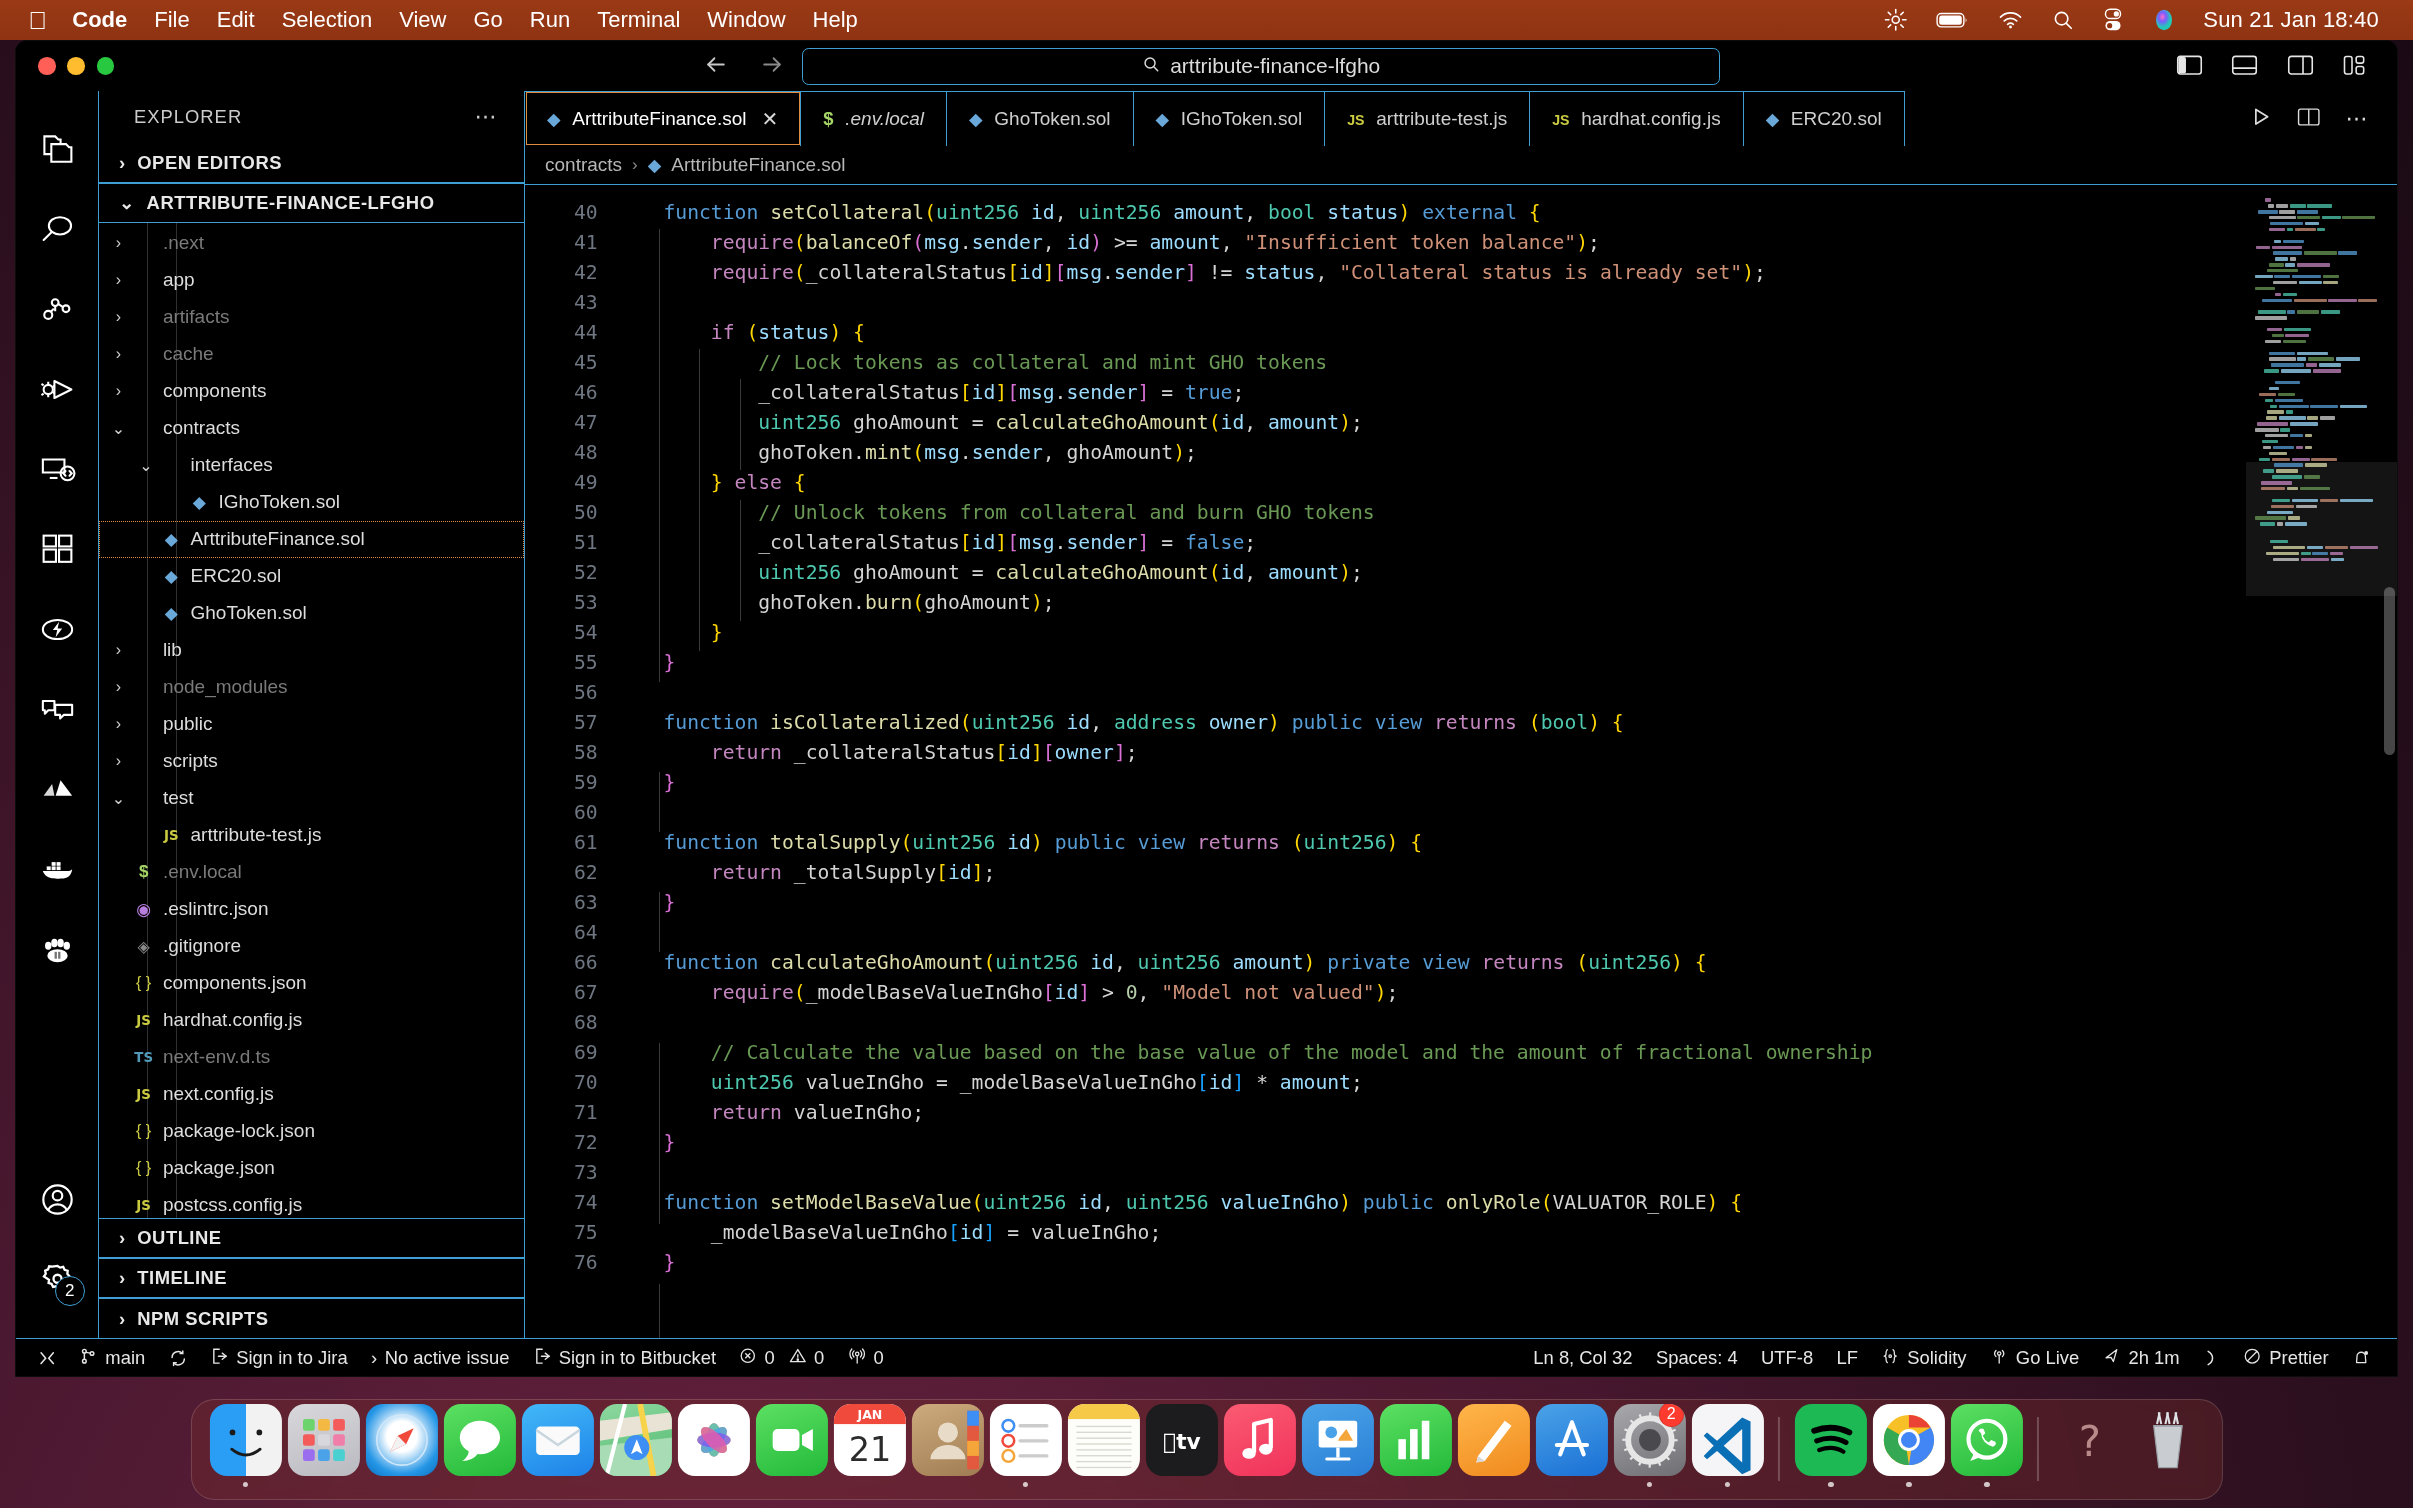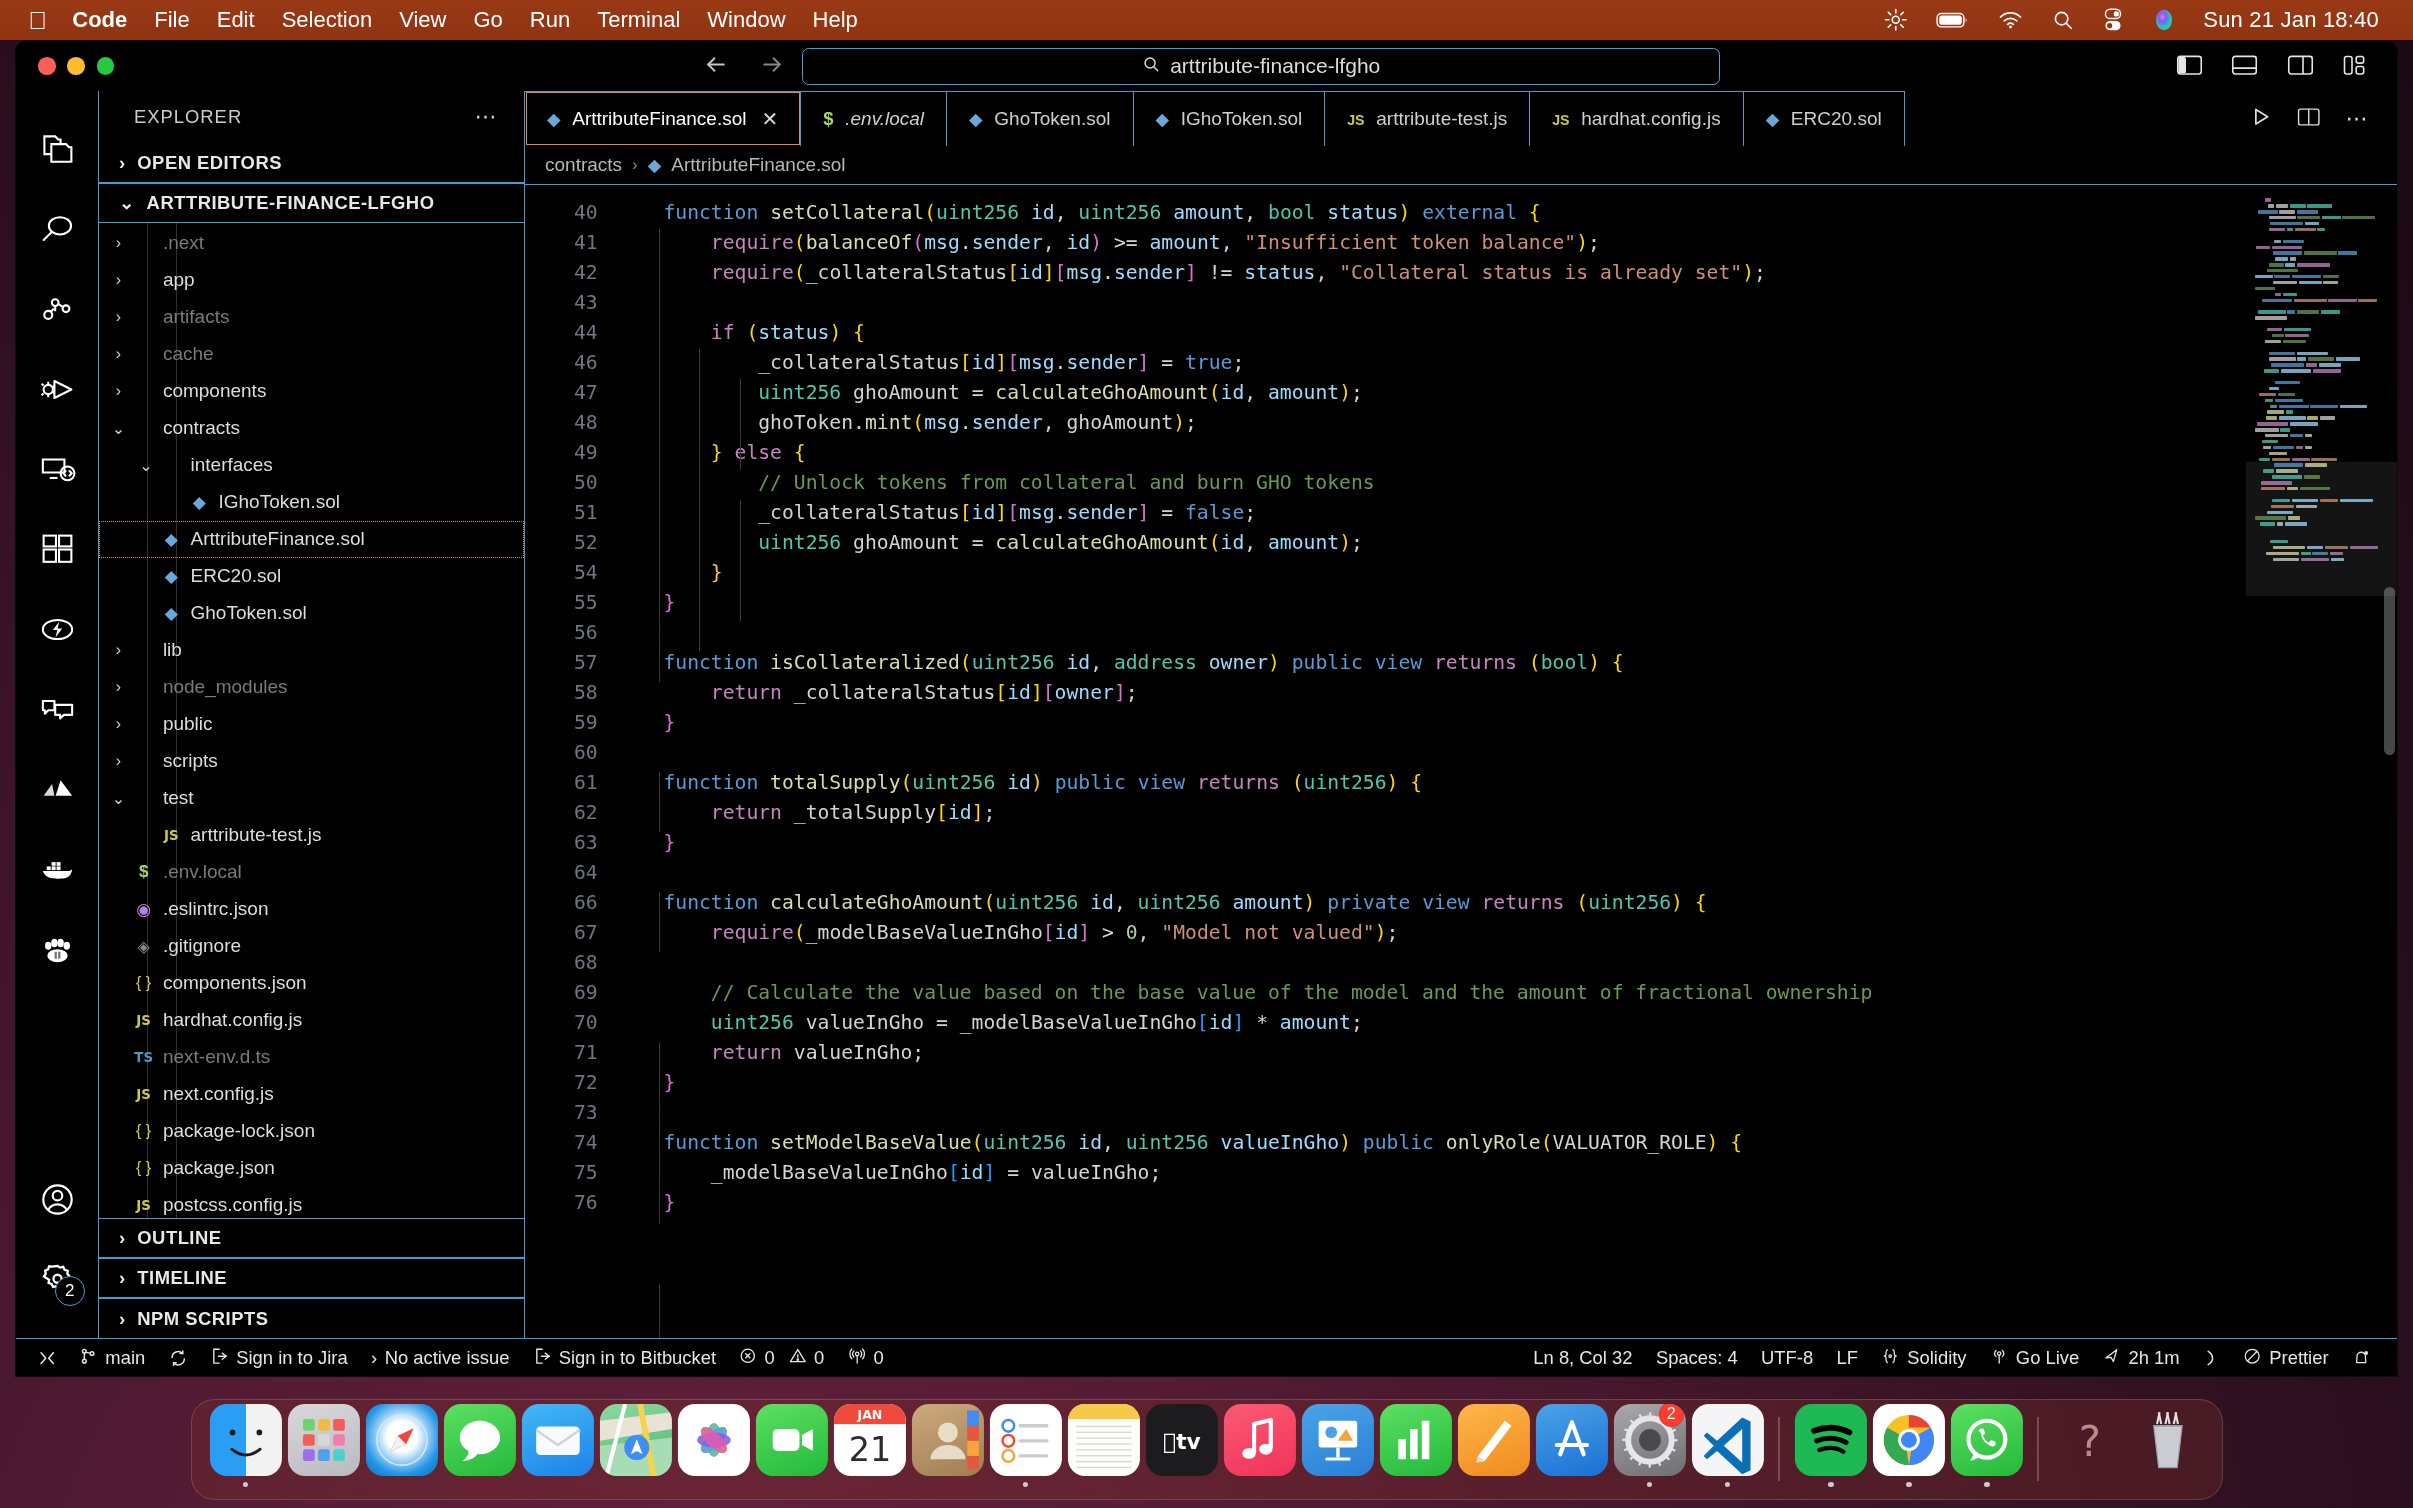--- a/index.html
+++ b/index.html
@@ -674,27 +674,29 @@
         <span style="color:#69a8d8;font-size:17.6px;">◆</span>
         <span>ArttributeFinance.sol</span>
       </div>
       <div id="codewrap">
         <div id="codearea">
             <div class="cline"><span class="gutter">40</span><span class="code"><span class="op">  </span><span class="op">  </span><span class="k">function</span><span class="op"> </span><span class="fn">setCollateral</span><span class="pl">(</span><span class="ty">uint256</span><span class="op"> </span><span class="va">id</span><span class="op">, </span><span class="ty">uint256</span><span class="op"> </span><span class="va">amount</span><span class="op">, </span><span class="ty">bool</span><span class="op"> </span><span class="va">status</span><span class="pl">)</span><span class="op"> </span><span class="k">external</span><span class="op"> </span><span class="pl">{</span></span></div>
             <div class="cline"><span class="gutter">41</span><span class="code"><span class="op">        </span><span class="kp">require</span><span class="pl">(</span><span class="fn">balanceOf</span><span class="p2">(</span><span class="va">msg</span><span class="op">.</span><span class="va">sender</span><span class="op">, </span><span class="va">id</span><span class="p2">)</span><span class="op"> </span><span class="op">&gt;=</span><span class="op"> </span><span class="va">amount</span><span class="op">, </span><span class="st">"Insufficient token balance"</span><span class="pl">)</span><span class="op">;</span></span></div>
             <div class="cline"><span class="gutter">42</span><span class="code"><span class="op">        </span><span class="kp">require</span><span class="pl">(</span><span class="id">_collateralStatus</span><span class="pl">[</span><span class="va">id</span><span class="pl">]</span><span class="p2">[</span><span class="va">msg</span><span class="op">.</span><span class="va">sender</span><span class="p2">]</span><span class="op"> </span><span class="op">!=</span><span class="op"> </span><span class="va">status</span><span class="op">, </span><span class="st">"Collateral status is already set"</span><span class="pl">)</span><span class="op">;</span></span></div>
             <div class="cline"><span class="gutter">43</span><span class="code">&nbsp;</span></div>
             <div class="cline"><span class="gutter">44</span><span class="code"><span class="op">        </span><span class="kp">if</span><span class="op"> </span><span class="pl">(</span><span class="va">status</span><span class="pl">)</span><span class="op"> </span><span class="pl">{</span></span></div>
+            <div class="cline"><span class="gutter">45</span><span class="code"><span class="op">            </span><span class="cm">// Lock tokens as collateral and mint GHO tokens</span></span></div>
             <div class="cline"><span class="gutter">46</span><span class="code"><span class="op">            </span><span class="id">_collateralStatus</span><span class="pl">[</span><span class="va">id</span><span class="pl">]</span><span class="p2">[</span><span class="va">msg</span><span class="op">.</span><span class="va">sender</span><span class="p2">]</span><span class="op"> = </span><span class="k">true</span><span class="op">;</span></span></div>
             <div class="cline"><span class="gutter">47</span><span class="code"><span class="op">            </span><span class="ty">uint256</span><span class="op"> </span><span class="id">ghoAmount</span><span class="op"> = </span><span class="fn">calculateGhoAmount</span><span class="pl">(</span><span class="va">id</span><span class="op">, </span><span class="va">amount</span><span class="pl">)</span><span class="op">;</span></span></div>
             <div class="cline"><span class="gutter">48</span><span class="code"><span class="op">            </span><span class="id">ghoToken</span><span class="op">.</span><span class="fn">mint</span><span class="pl">(</span><span class="va">msg</span><span class="op">.</span><span class="va">sender</span><span class="op">, </span><span class="id">ghoAmount</span><span class="pl">)</span><span class="op">;</span></span></div>
             <div class="cline"><span class="gutter">49</span><span class="code"><span class="op">        </span><span class="pl">}</span><span class="op"> </span><span class="kp">else</span><span class="op"> </span><span class="pl">{</span></span></div>
             <div class="cline"><span class="gutter">50</span><span class="code"><span class="op">            </span><span class="cm">// Unlock tokens from collateral and burn GHO tokens</span></span></div>
             <div class="cline"><span class="gutter">51</span><span class="code"><span class="op">            </span><span class="id">_collateralStatus</span><span class="pl">[</span><span class="va">id</span><span class="pl">]</span><span class="p2">[</span><span class="va">msg</span><span class="op">.</span><span class="va">sender</span><span class="p2">]</span><span class="op"> = </span><span class="k">false</span><span class="op">;</span></span></div>
             <div class="cline"><span class="gutter">52</span><span class="code"><span class="op">            </span><span class="ty">uint256</span><span class="op"> </span><span class="id">ghoAmount</span><span class="op"> = </span><span class="fn">calculateGhoAmount</span><span class="pl">(</span><span class="va">id</span><span class="op">, </span><span class="va">amount</span><span class="pl">)</span><span class="op">;</span></span></div>
+            <div class="cline"><span class="gutter">53</span><span class="code"><span class="op">            </span><span class="id">ghoToken</span><span class="op">.</span><span class="fn">burn</span><span class="pl">(</span><span class="id">ghoAmount</span><span class="pl">)</span><span class="op">;</span></span></div>
             <div class="cline"><span class="gutter">54</span><span class="code"><span class="op">        </span><span class="pl">}</span></span></div>
             <div class="cline"><span class="gutter">55</span><span class="code"><span class="op">    </span><span class="p2">}</span></span></div>
             <div class="cline"><span class="gutter">56</span><span class="code">&nbsp;</span></div>
             <div class="cline"><span class="gutter">57</span><span class="code"><span class="op">    </span><span class="k">function</span><span class="op"> </span><span class="fn">isCollateralized</span><span class="pl">(</span><span class="ty">uint256</span><span class="op"> </span><span class="va">id</span><span class="op">, </span><span class="ty">address</span><span class="op"> </span><span class="va">owner</span><span class="pl">)</span><span class="op"> </span><span class="k">public</span><span class="op"> </span><span class="k">view</span><span class="op"> </span><span class="kp">returns</span><span class="op"> </span><span class="pl">(</span><span class="ty">bool</span><span class="pl">)</span><span class="op"> </span><span class="pl">{</span></span></div>
             <div class="cline"><span class="gutter">58</span><span class="code"><span class="op">        </span><span class="kp">return</span><span class="op"> </span><span class="id">_collateralStatus</span><span class="pl">[</span><span class="va">id</span><span class="pl">]</span><span class="p2">[</span><span class="va">owner</span><span class="p2">]</span><span class="op">;</span></span></div>
             <div class="cline"><span class="gutter">59</span><span class="code"><span class="op">    </span><span class="p2">}</span></span></div>
             <div class="cline"><span class="gutter">60</span><span class="code">&nbsp;</span></div>
             <div class="cline"><span class="gutter">61</span><span class="code"><span class="op">    </span><span class="k">function</span><span class="op"> </span><span class="fn">totalSupply</span><span class="pl">(</span><span class="ty">uint256</span><span class="op"> </span><span class="va">id</span><span class="pl">)</span><span class="op"> </span><span class="k">public</span><span class="op"> </span><span class="k">view</span><span class="op"> </span><span class="kp">returns</span><span class="op"> </span><span class="pl">(</span><span class="ty">uint256</span><span class="pl">)</span><span class="op"> </span><span class="pl">{</span></span></div>
             <div class="cline"><span class="gutter">62</span><span class="code"><span class="op">        </span><span class="kp">return</span><span class="op"> </span><span class="id">_totalSupply</span><span class="pl">[</span><span class="va">id</span><span class="pl">]</span><span class="op">;</span></span></div>
             <div class="cline"><span class="gutter">63</span><span class="code"><span class="op">    </span><span class="p2">}</span></span></div>

